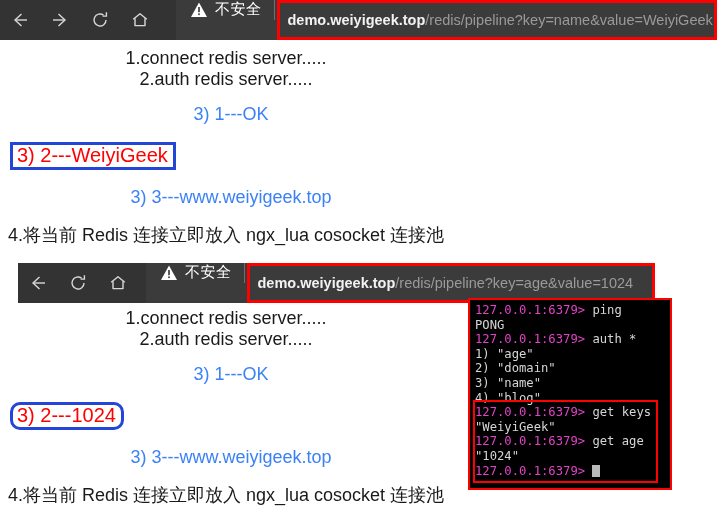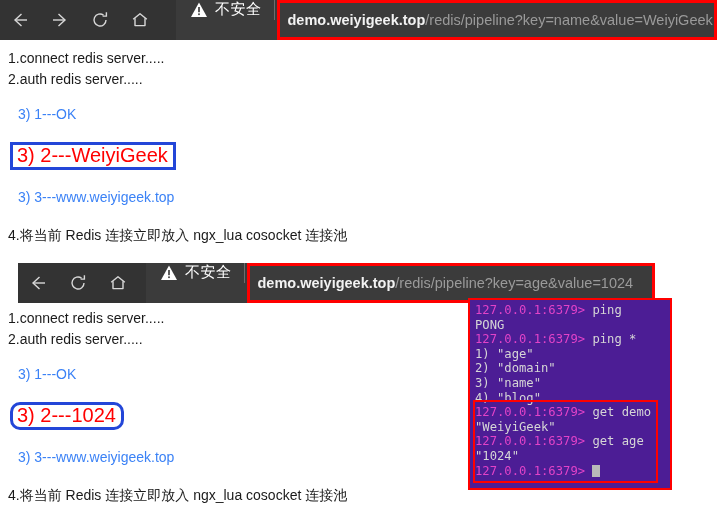--- a/index.html
+++ b/index.html
@@ -107,23 +107,24 @@
   .url-path {
     color: #9a9a9a;
   }
 
   
   .page {
     position: absolute;
     color: #1a1a1a;
   }
   .line {
-    font-size: 14px;
+    font-size: 18px;
     line-height: 21px;
     white-space: nowrap;
+    text-align: center;
   }
   .line.red { color: #3b82f6; }
   .line.pad { padding-left: 10px; }
 
   .boxed {
     display: inline-block;
     border: 3px solid #2346d8;
     padding: 1px 5px 2px 4px;
     color: #ff0000;
     font-size: 20px;
@@ -134,21 +135,21 @@
   .gap-md { height: 14px; }
   .gap-lg { height: 17px; }
 
   
   .terminal {
     position: absolute;
     left: 468px;
     top: 298px;
     width: 204px;
     height: 192px;
-    background: #4c1d95;
+    background: #000000;
     border: 2px solid #ff0000;
     box-sizing: border-box;
     padding: 3px 0 0 5px;
     font-family: "DejaVu Sans Mono", "Liberation Mono", monospace;
     font-size: 12.2px;
     line-height: 14.6px;
     color: #d6d6d6;
     overflow: hidden;
   }
   .term-line { white-space: pre; }
@@ -287,25 +288,25 @@
   <div class="gap-lg"></div>
   <div class="line red pad">3) 3---www.weiyigeek.top</div>
   <div class="gap-lg"></div>
   <div class="line">4.将当前 Redis 连接立即放入 ngx_lua cosocket 连接池</div>
 </div>
 
 <div class="terminal">
   <div id="term-body">
       <div class="term-line"><span class="prompt">127.0.0.1:6379&gt;</span><span class="t-out"> ping</span></div>
       <div class="term-line"><span class="t-out">PONG</span></div>
-      <div class="term-line"><span class="prompt">127.0.0.1:6379&gt;</span><span class="t-out"> ping *</span></div>
+      <div class="term-line"><span class="prompt">127.0.0.1:6379&gt;</span><span class="t-out"> auth *</span></div>
       <div class="term-line"><span class="t-out">1) "age"</span></div>
       <div class="term-line"><span class="t-out">2) "domain"</span></div>
       <div class="term-line"><span class="t-out">3) "name"</span></div>
       <div class="term-line"><span class="t-out">4) "blog"</span></div>
-      <div class="term-line"><span class="prompt">127.0.0.1:6379&gt;</span><span class="t-out"> get demo</span></div>
+      <div class="term-line"><span class="prompt">127.0.0.1:6379&gt;</span><span class="t-out"> get keys</span></div>
       <div class="term-line"><span class="t-out">"WeiyiGeek"</span></div>
       <div class="term-line"><span class="prompt">127.0.0.1:6379&gt;</span><span class="t-out"> get age</span></div>
       <div class="term-line"><span class="t-out">"1024"</span></div>
       <div class="term-line"><span class="prompt">127.0.0.1:6379&gt;</span><span class="t-out"> </span><span class="t-cursor"></span></div>
     </div>
   <div class="term-hl"></div>
 </div>
 
 </body></html>

